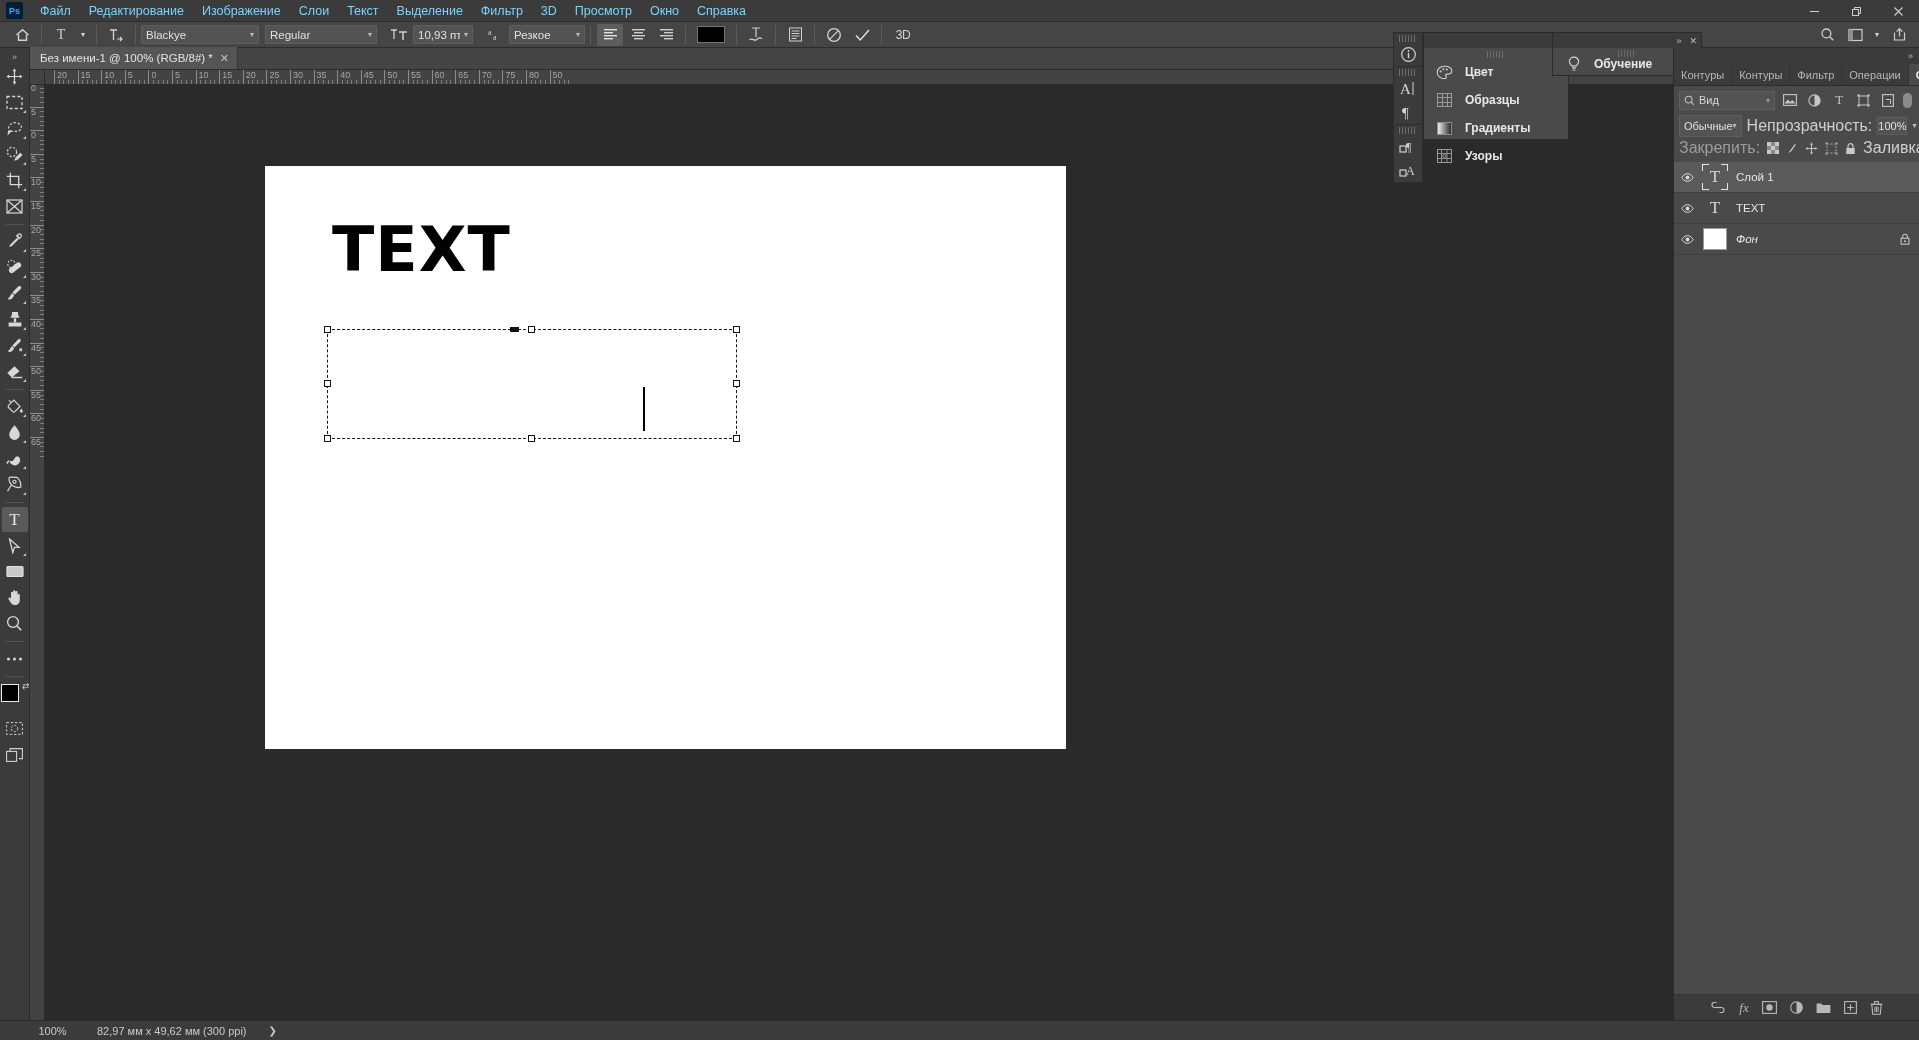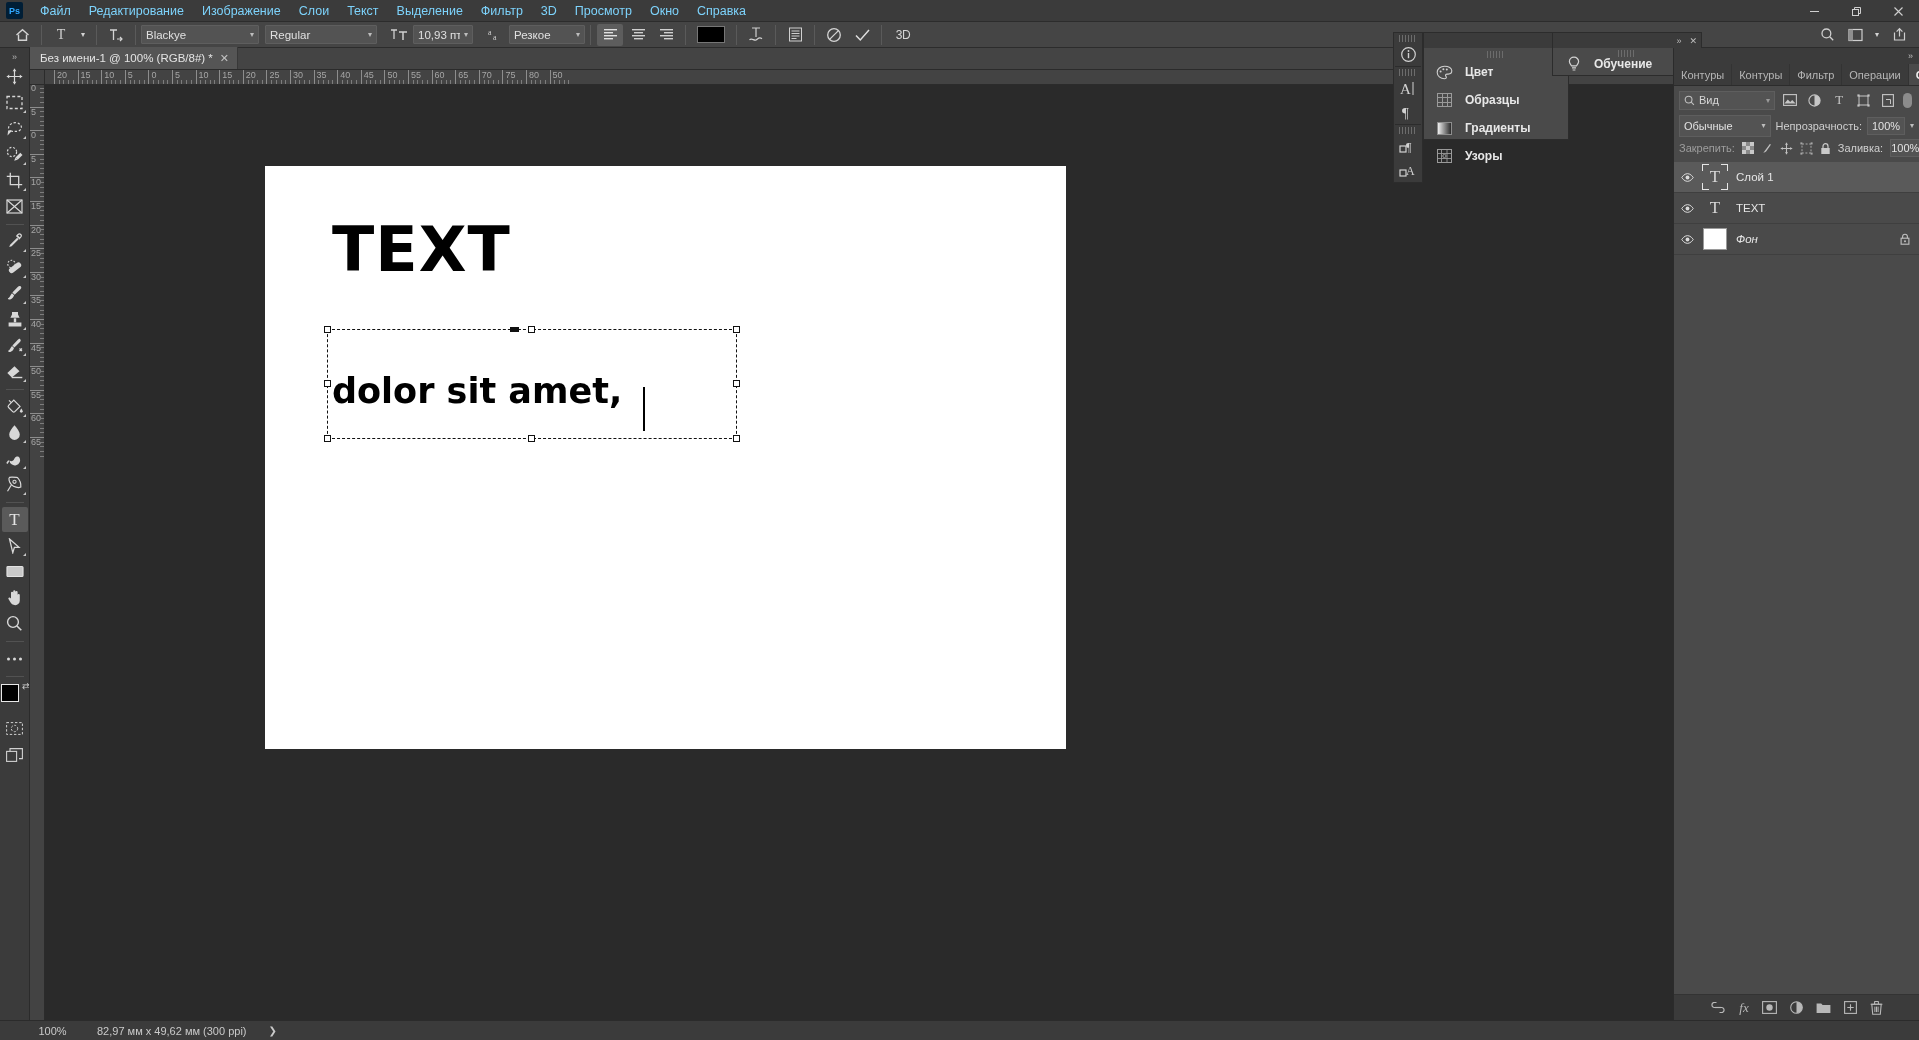--- a/index.html
+++ b/index.html
@@ -200,21 +200,21 @@
   .fic{ width:20px;height:18px; display:flex; align-items:center; justify-content:center;
     color:#c6c6c6; font-size:12px;}
   .pill{ width:9px; height:15px; border-radius:5px; background:#8c8c8c; margin-left:auto;
       margin-right:2px;}
 
   .blendrow{ height:23px; display:flex; align-items:center; padding:0 5px; gap:5px; }
   .blendsel{ flex:1; height:19px; background:#535353; border:1px solid #5e5e5e;
     display:flex; align-items:center; padding:10px 4px; font-size:11px; color:#e2e2e2;}
   .numbox{ width:38px; height:18px; background:#535353; border:1px solid #5e5e5e;
     font-size:11px; color:#e2e2e2; display:flex; align-items:center; justify-content:center;}
-  .lbl-s{ font-size:11px; color:#cfcfcf; white-space:nowrap; }
+  .lbl-s{ font-size:16px; color:#cfcfcf; white-space:nowrap; }
   .lockrow{ height:22px; display:flex; align-items:center; padding:0 5px; gap:7px; }
   .lockic{ width:15px;height:15px; display:flex; align-items:center; justify-content:center;
       color:#b0b0b0; font-size:11px;}
 
   .layerlist{ position:absolute; left:0; right:0; top:76px; bottom:26px; overflow:hidden; }
   .layerrow{
     height:31px; display:flex; align-items:center; gap:0;
     border-bottom:1px solid #3f3f3f;
   }
   .layerrow.sel{ background:#5a5a5a; }
@@ -857,21 +857,20 @@
         <div class="rv-tick" style="top: 370.88px; width: 4px; left: 10px; background: rgb(124, 124, 124);"></div>
       </div>
 
     <div class="canvas-area">
       <div class="page">
         <div class="txt-title">TEXT</div>
 
         <div class="txtbox">
           <div class="body">
             <br>
-            <span>dolor sit amet,</span>
           </div>
           <div class="caret-bar"></div>
           <div class="midmark"></div>
           <div class="handle nw"></div>
           <div class="handle n"></div>
           <div class="handle ne"></div>
           <div class="handle w"></div>
           <div class="handle e"></div>
           <div class="handle sw"></div>
           <div class="handle s"></div>

